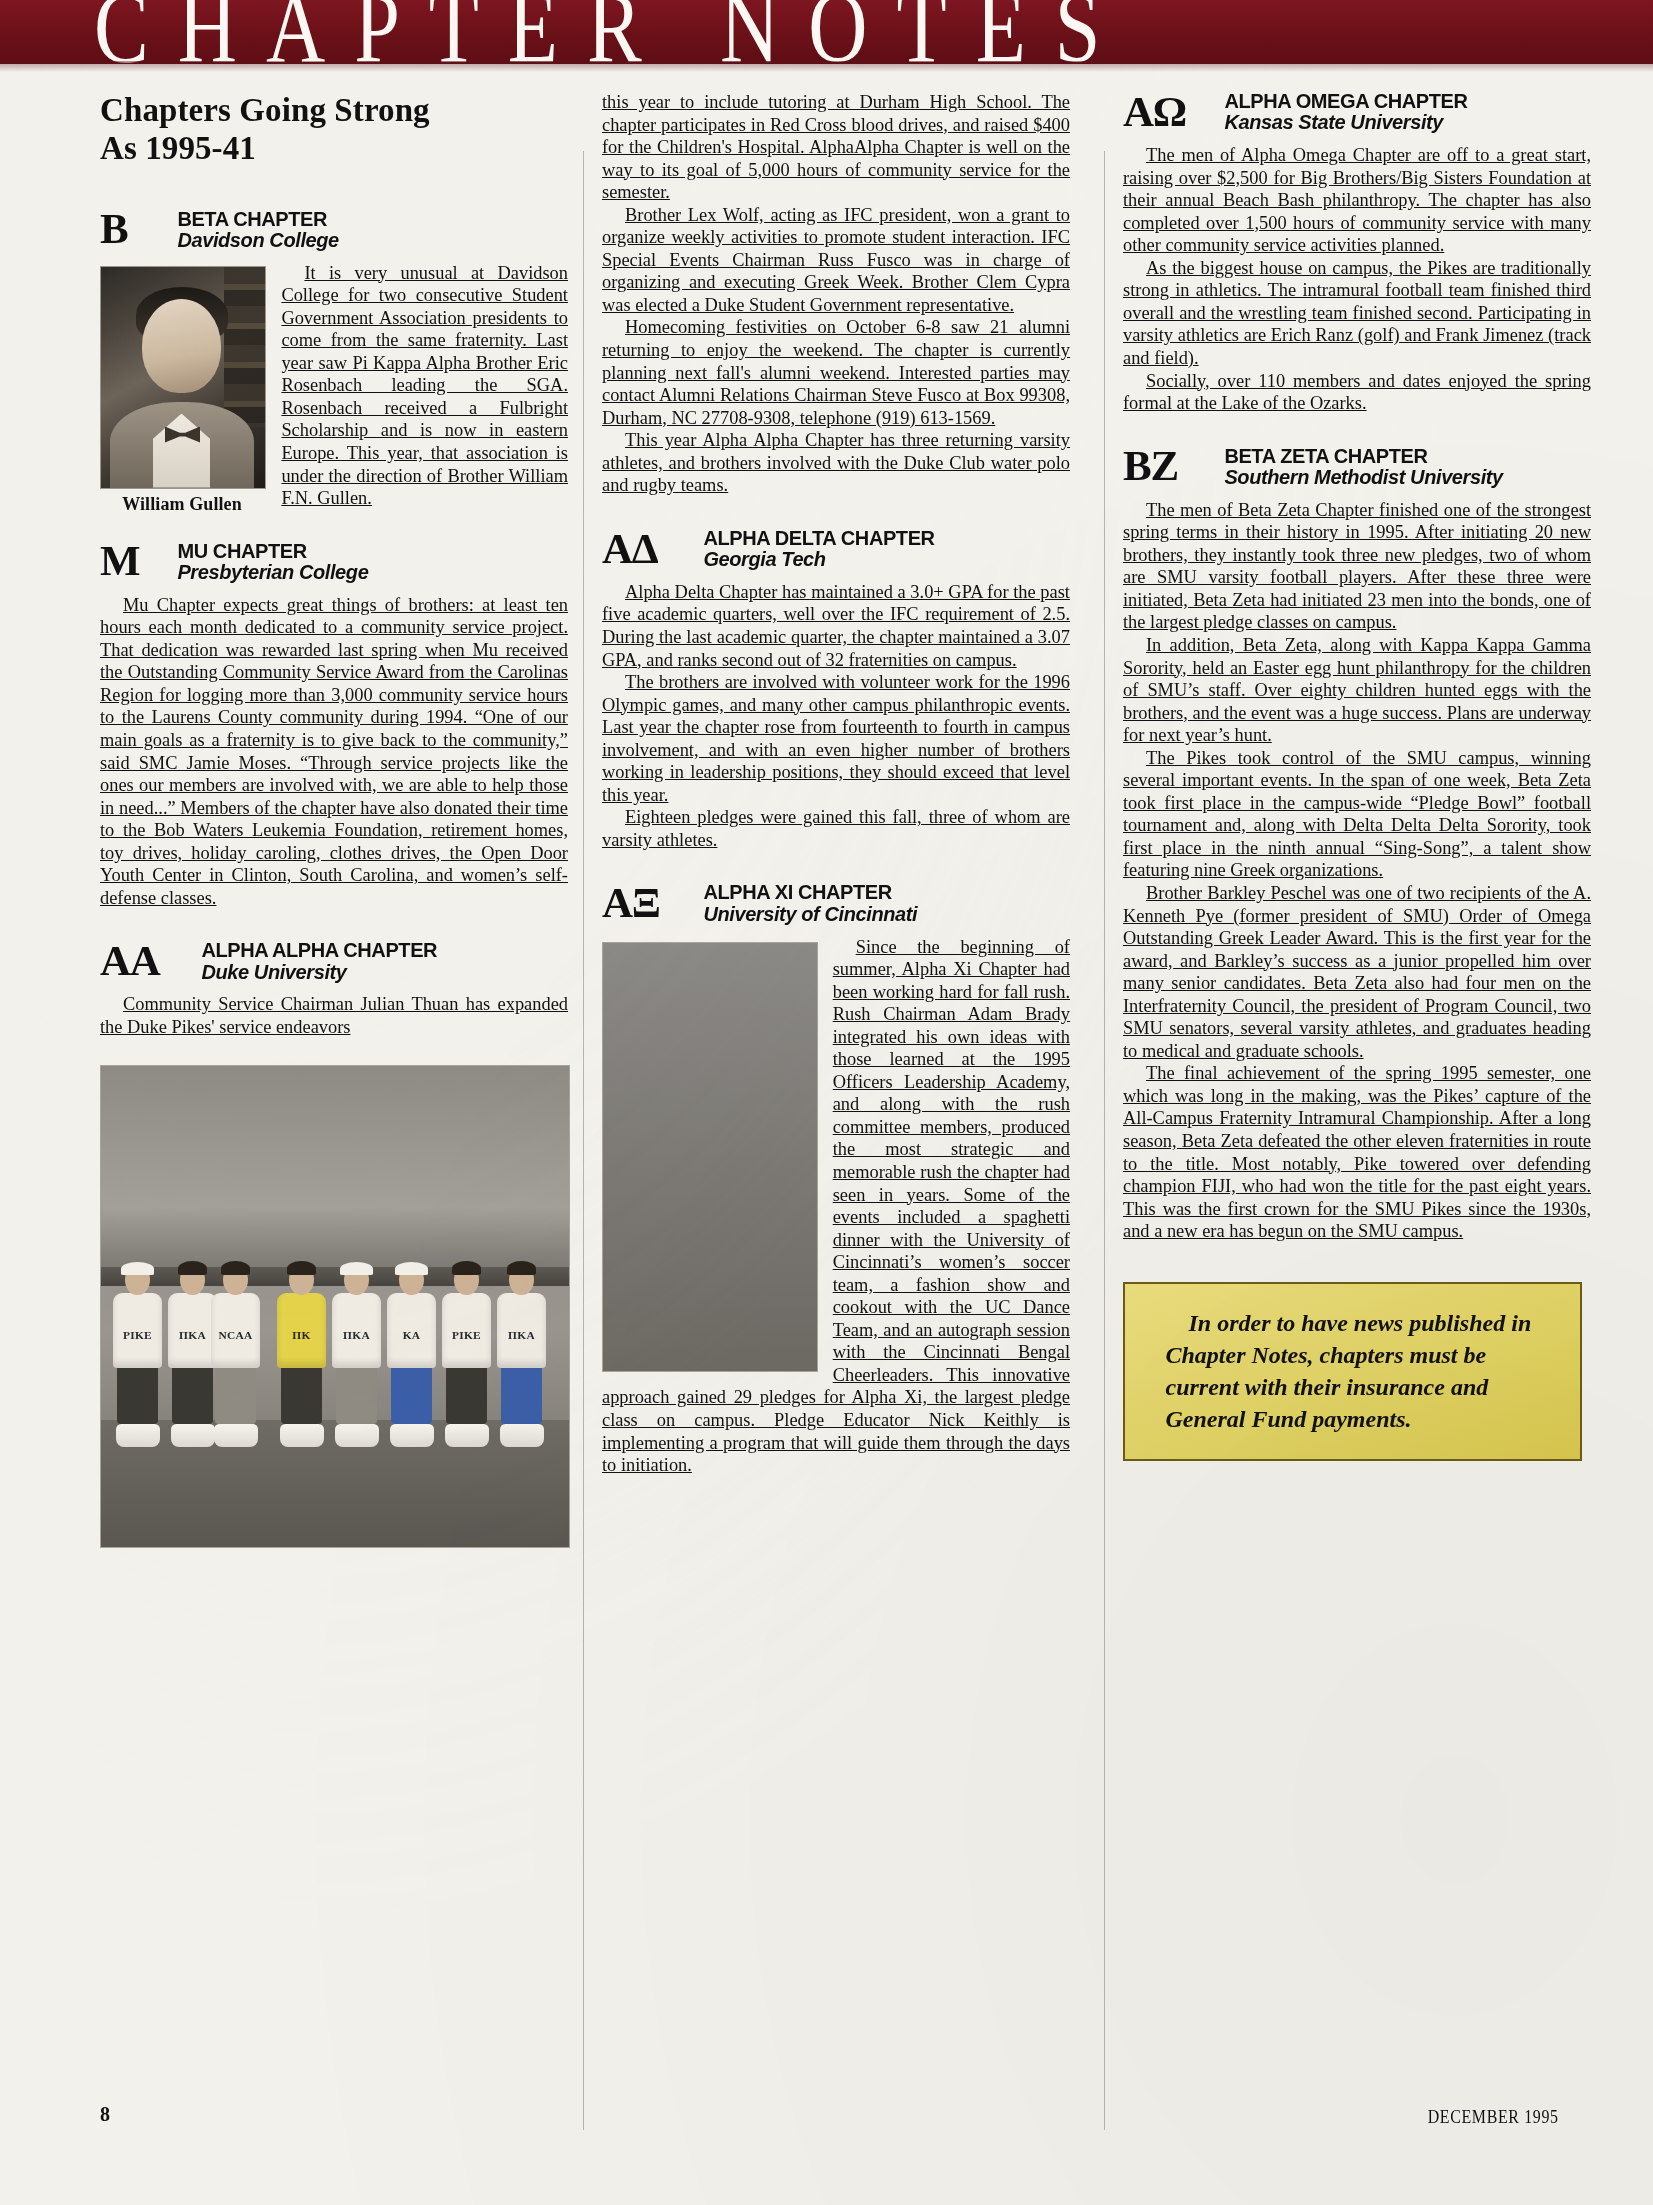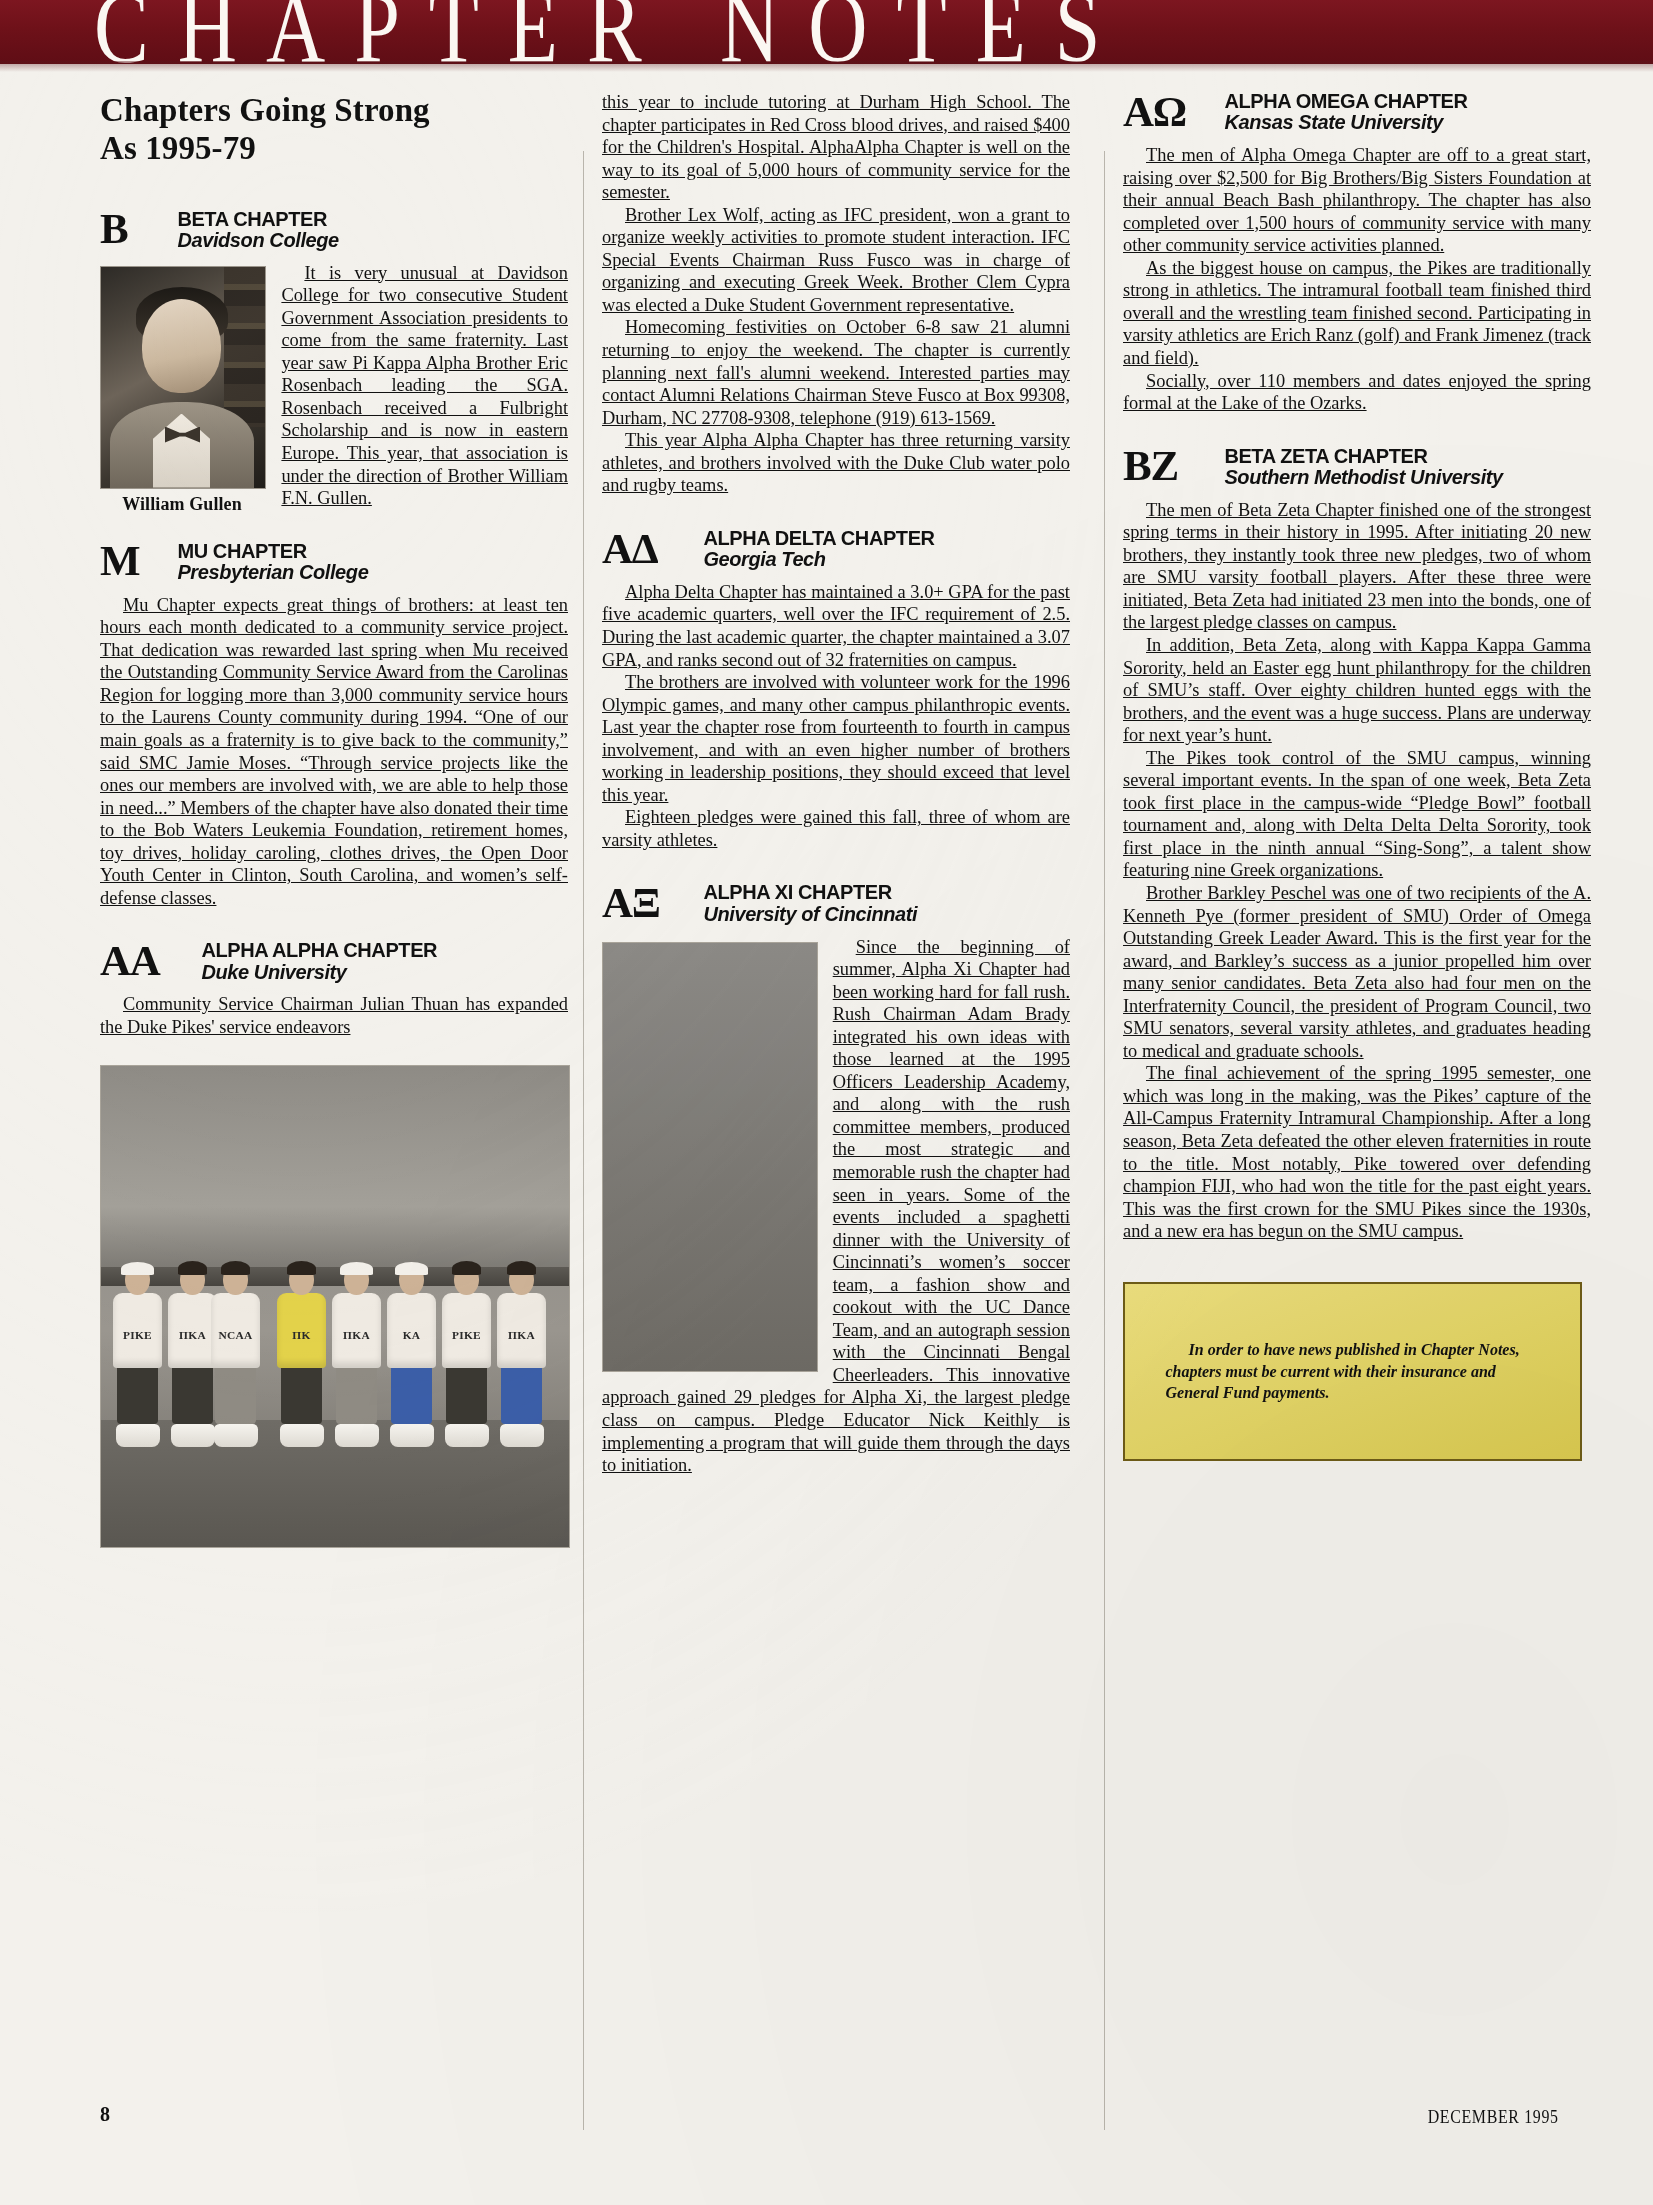--- a/index.html
+++ b/index.html
@@ -195,21 +195,21 @@
 
   
   .notice{
     margin-top:39px; width:459px; height:179px;
     background:linear-gradient(160deg,#ecdf7e,#e2d364 55%,#d9c94f);
     border:2px solid #6e5c17;
     box-sizing:border-box;
     display:flex; align-items:center; justify-content:center;
   }
   .notice-text{
-    font-size:16px; font-weight:700; font-style:italic;
+    font-size:24px; font-weight:700; font-style:italic;
     line-height:1.34; text-align:left; width:374px;
     text-indent:23px;
   }
 
   
   .footer{ position:absolute; left:0; top:2039px; width:1653px; height:60px; }
   .folio{
     position:absolute; left:100px; top:0;
     font-size:20px; font-weight:700;
   }
@@ -236,21 +236,21 @@
 
 <div class="page">
 
   <div class="rule" id="rule1"></div>
   <div class="rule" id="rule2"></div>
 
   <div class="col" id="col1">
 
     <h1 class="headline">
       <span class="hl-line">Chapters Going Strong</span>
-      <span class="hl-line">As 1995-79</span>
+      <span class="hl-line">As 1995-41</span>
     </h1>
 
     <div>
       <div class="chapter-head">
         <div class="greek">B</div>
         <div class="chapter-meta">
           <div class="chapter-name">BETA CHAPTER</div>
           <div class="chapter-school">Davidson College</div>
         </div>
       </div>

